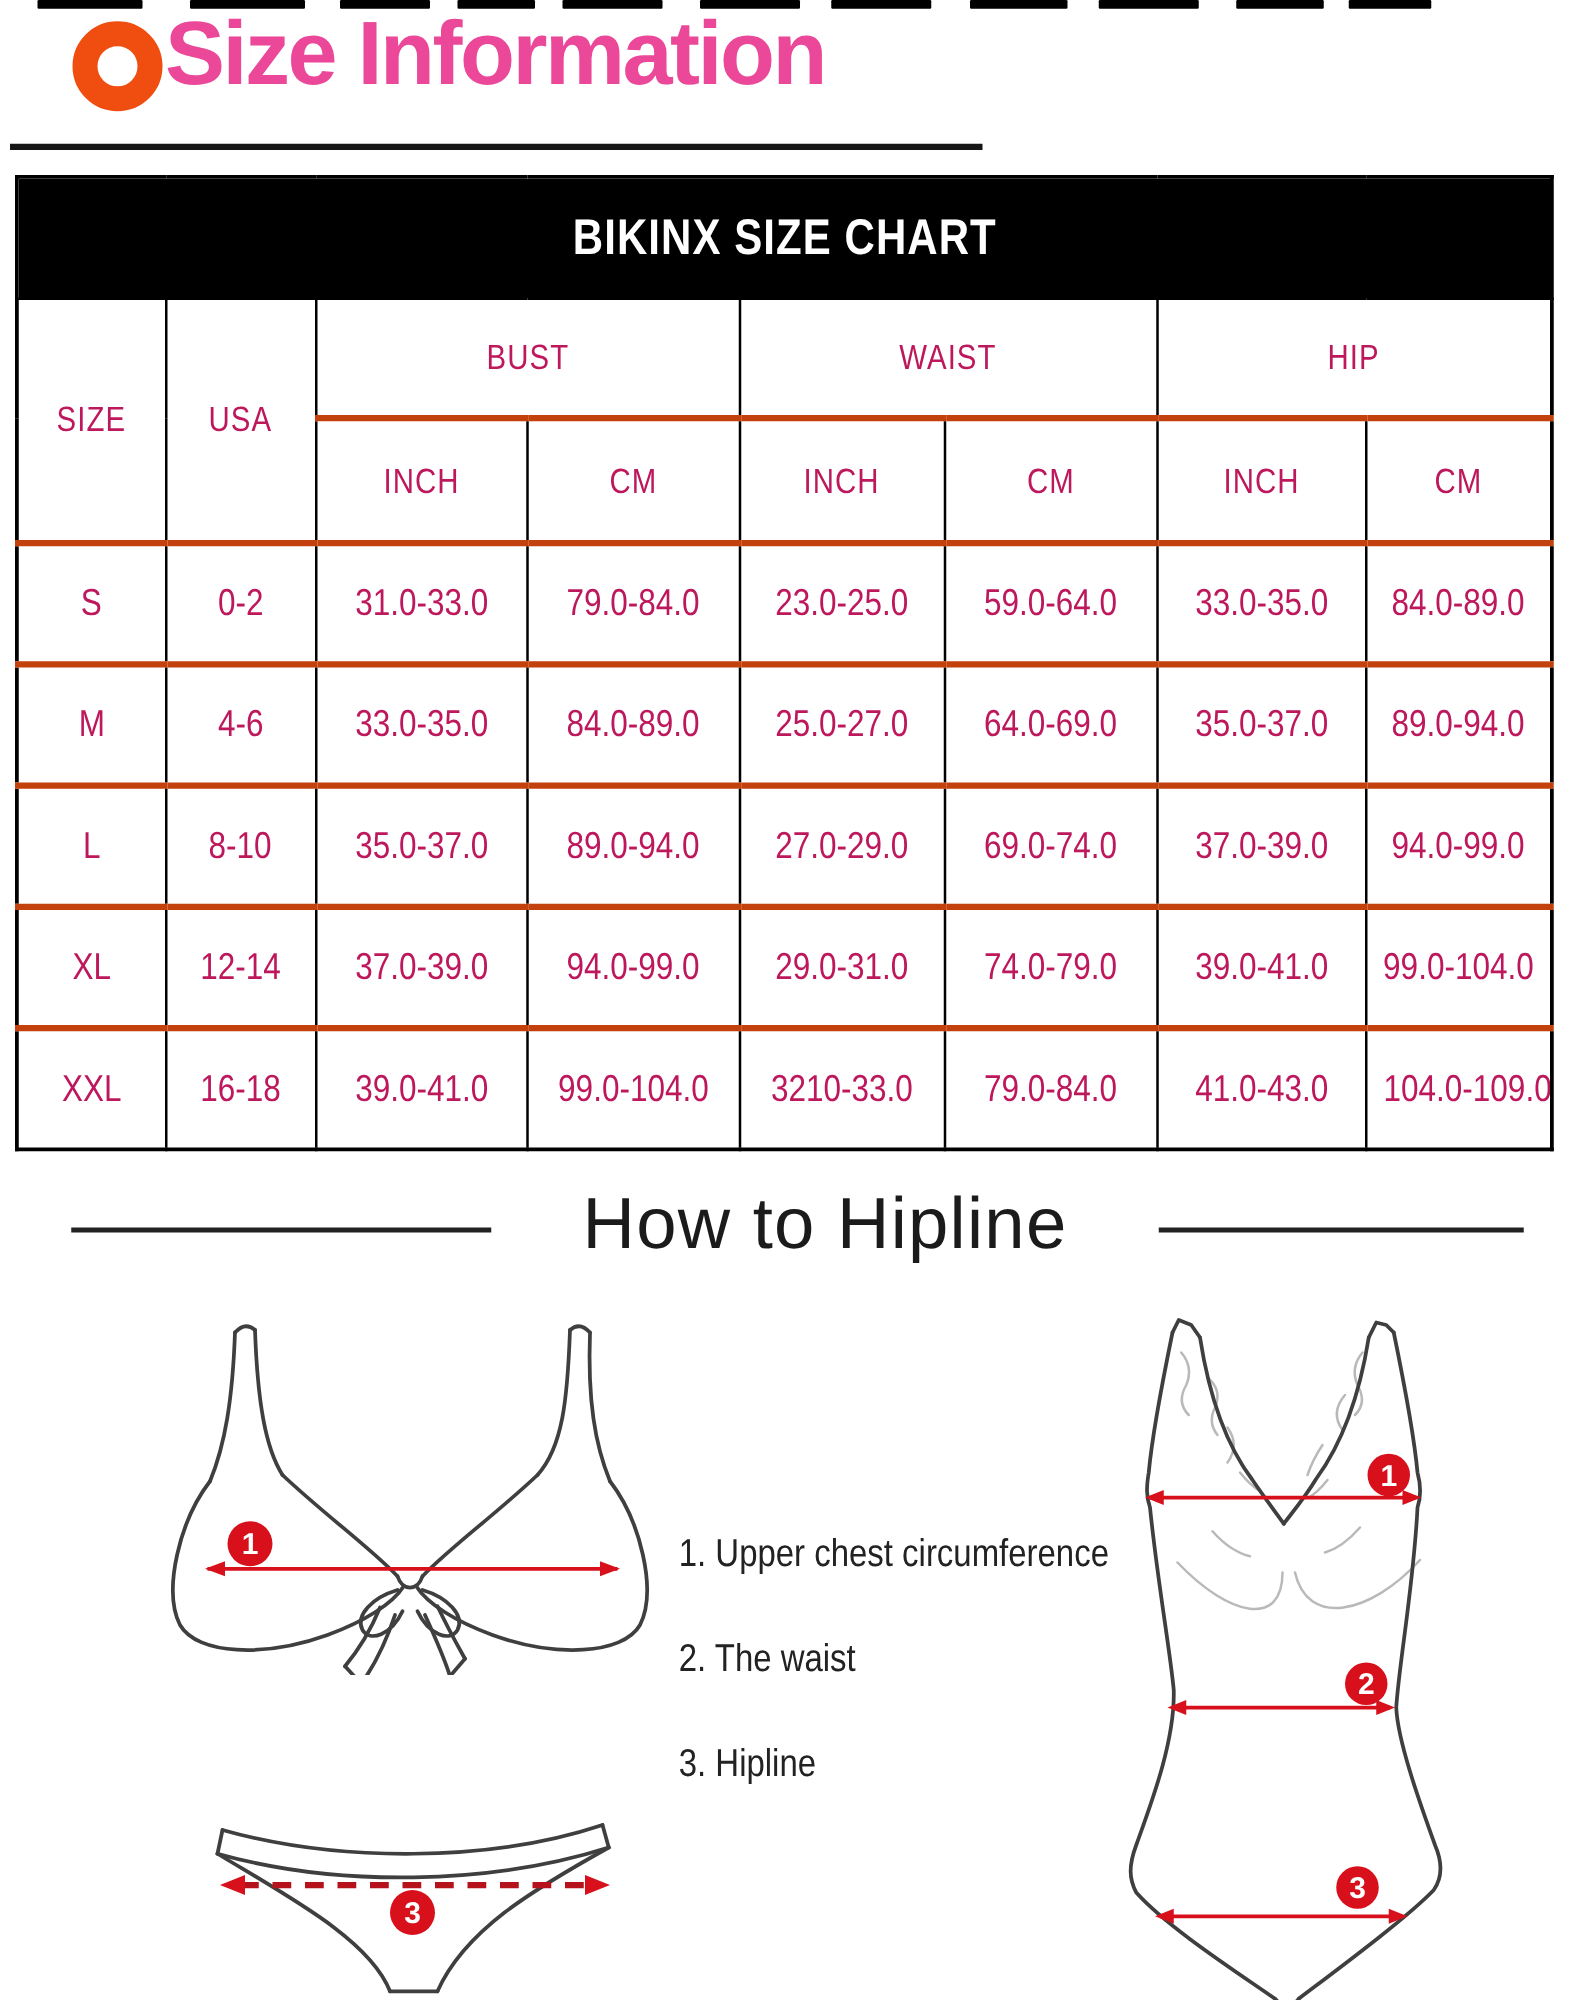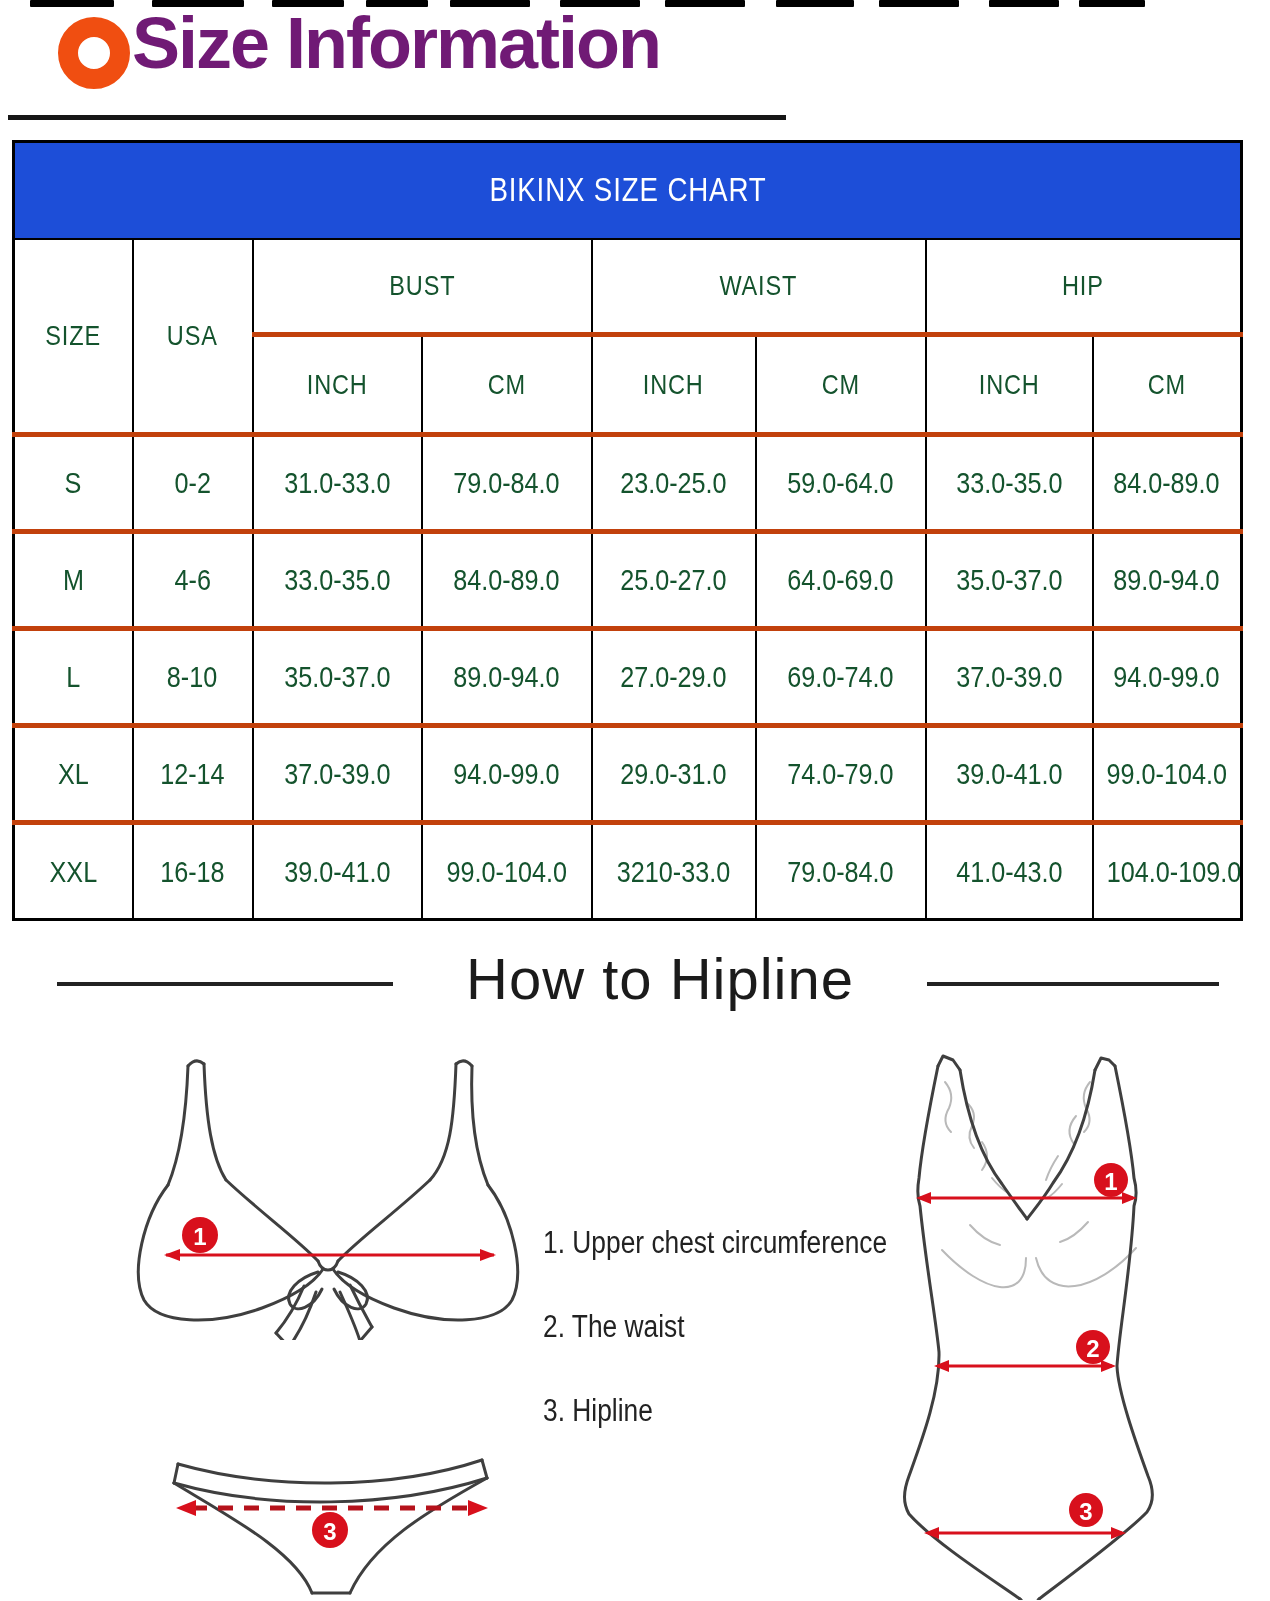--- a/index.html
+++ b/index.html
@@ -11,35 +11,35 @@
   .top-frags{position:absolute;left:0;top:0;width:1270px;height:9px;}
   .top-frags i{position:absolute;top:0;height:7px;background:#000;border-radius:1px;}
 
   
   .donut{
     position:absolute;left:58px;top:17px;width:32px;height:32px;
     border:20px solid #f04e11;border-radius:50%;background:#fff;box-sizing:content-box;
   }
   .page-title{
     position:absolute;left:132px;top:2px;margin:0;
-    font-size:72px;font-weight:700;letter-spacing:-2px;color:#701a75;white-space:nowrap;
+    font-size:72px;font-weight:700;letter-spacing:-2px;color:#ec4899;white-space:nowrap;
   }
   .title-rule{position:absolute;left:8px;top:115px;width:778px;height:5px;background:#161616;}
 
   
   table.size-table{
     position:absolute;left:12px;top:140px;width:1228px;
     border-collapse:collapse;table-layout:fixed;border:3px solid #000;
   }
   table.size-table td{
     border:2px solid #000;text-align:center;vertical-align:middle;padding:0;
-    font-size:30px;color:#14532d;overflow:hidden;
+    font-size:30px;color:#be185d;overflow:hidden;
   }
   tr.bar{height:97px;}
-  tr.bar td{background:#1d4ed8;color:#fff;font-size:33px;font-weight:400;letter-spacing:1px;}
+  tr.bar td{background:#000000;color:#fff;font-size:40px;font-weight:700;letter-spacing:1px;}
   tr.h1{height:96px;}
   tr.h2{height:100px;}
   tr.h1 td, tr.h2 td{font-size:28px;font-weight:400;letter-spacing:1px;}
   tr.data{height:97px;}
   tr.thick td{border-top:5px solid #c2410c;}
   .cond{display:inline-block;transform:scaleX(0.84);transform-origin:center;white-space:nowrap;}
 
   
   .htm-title{
     position:absolute;left:400px;top:945px;width:520px;margin:0;text-align:center;

